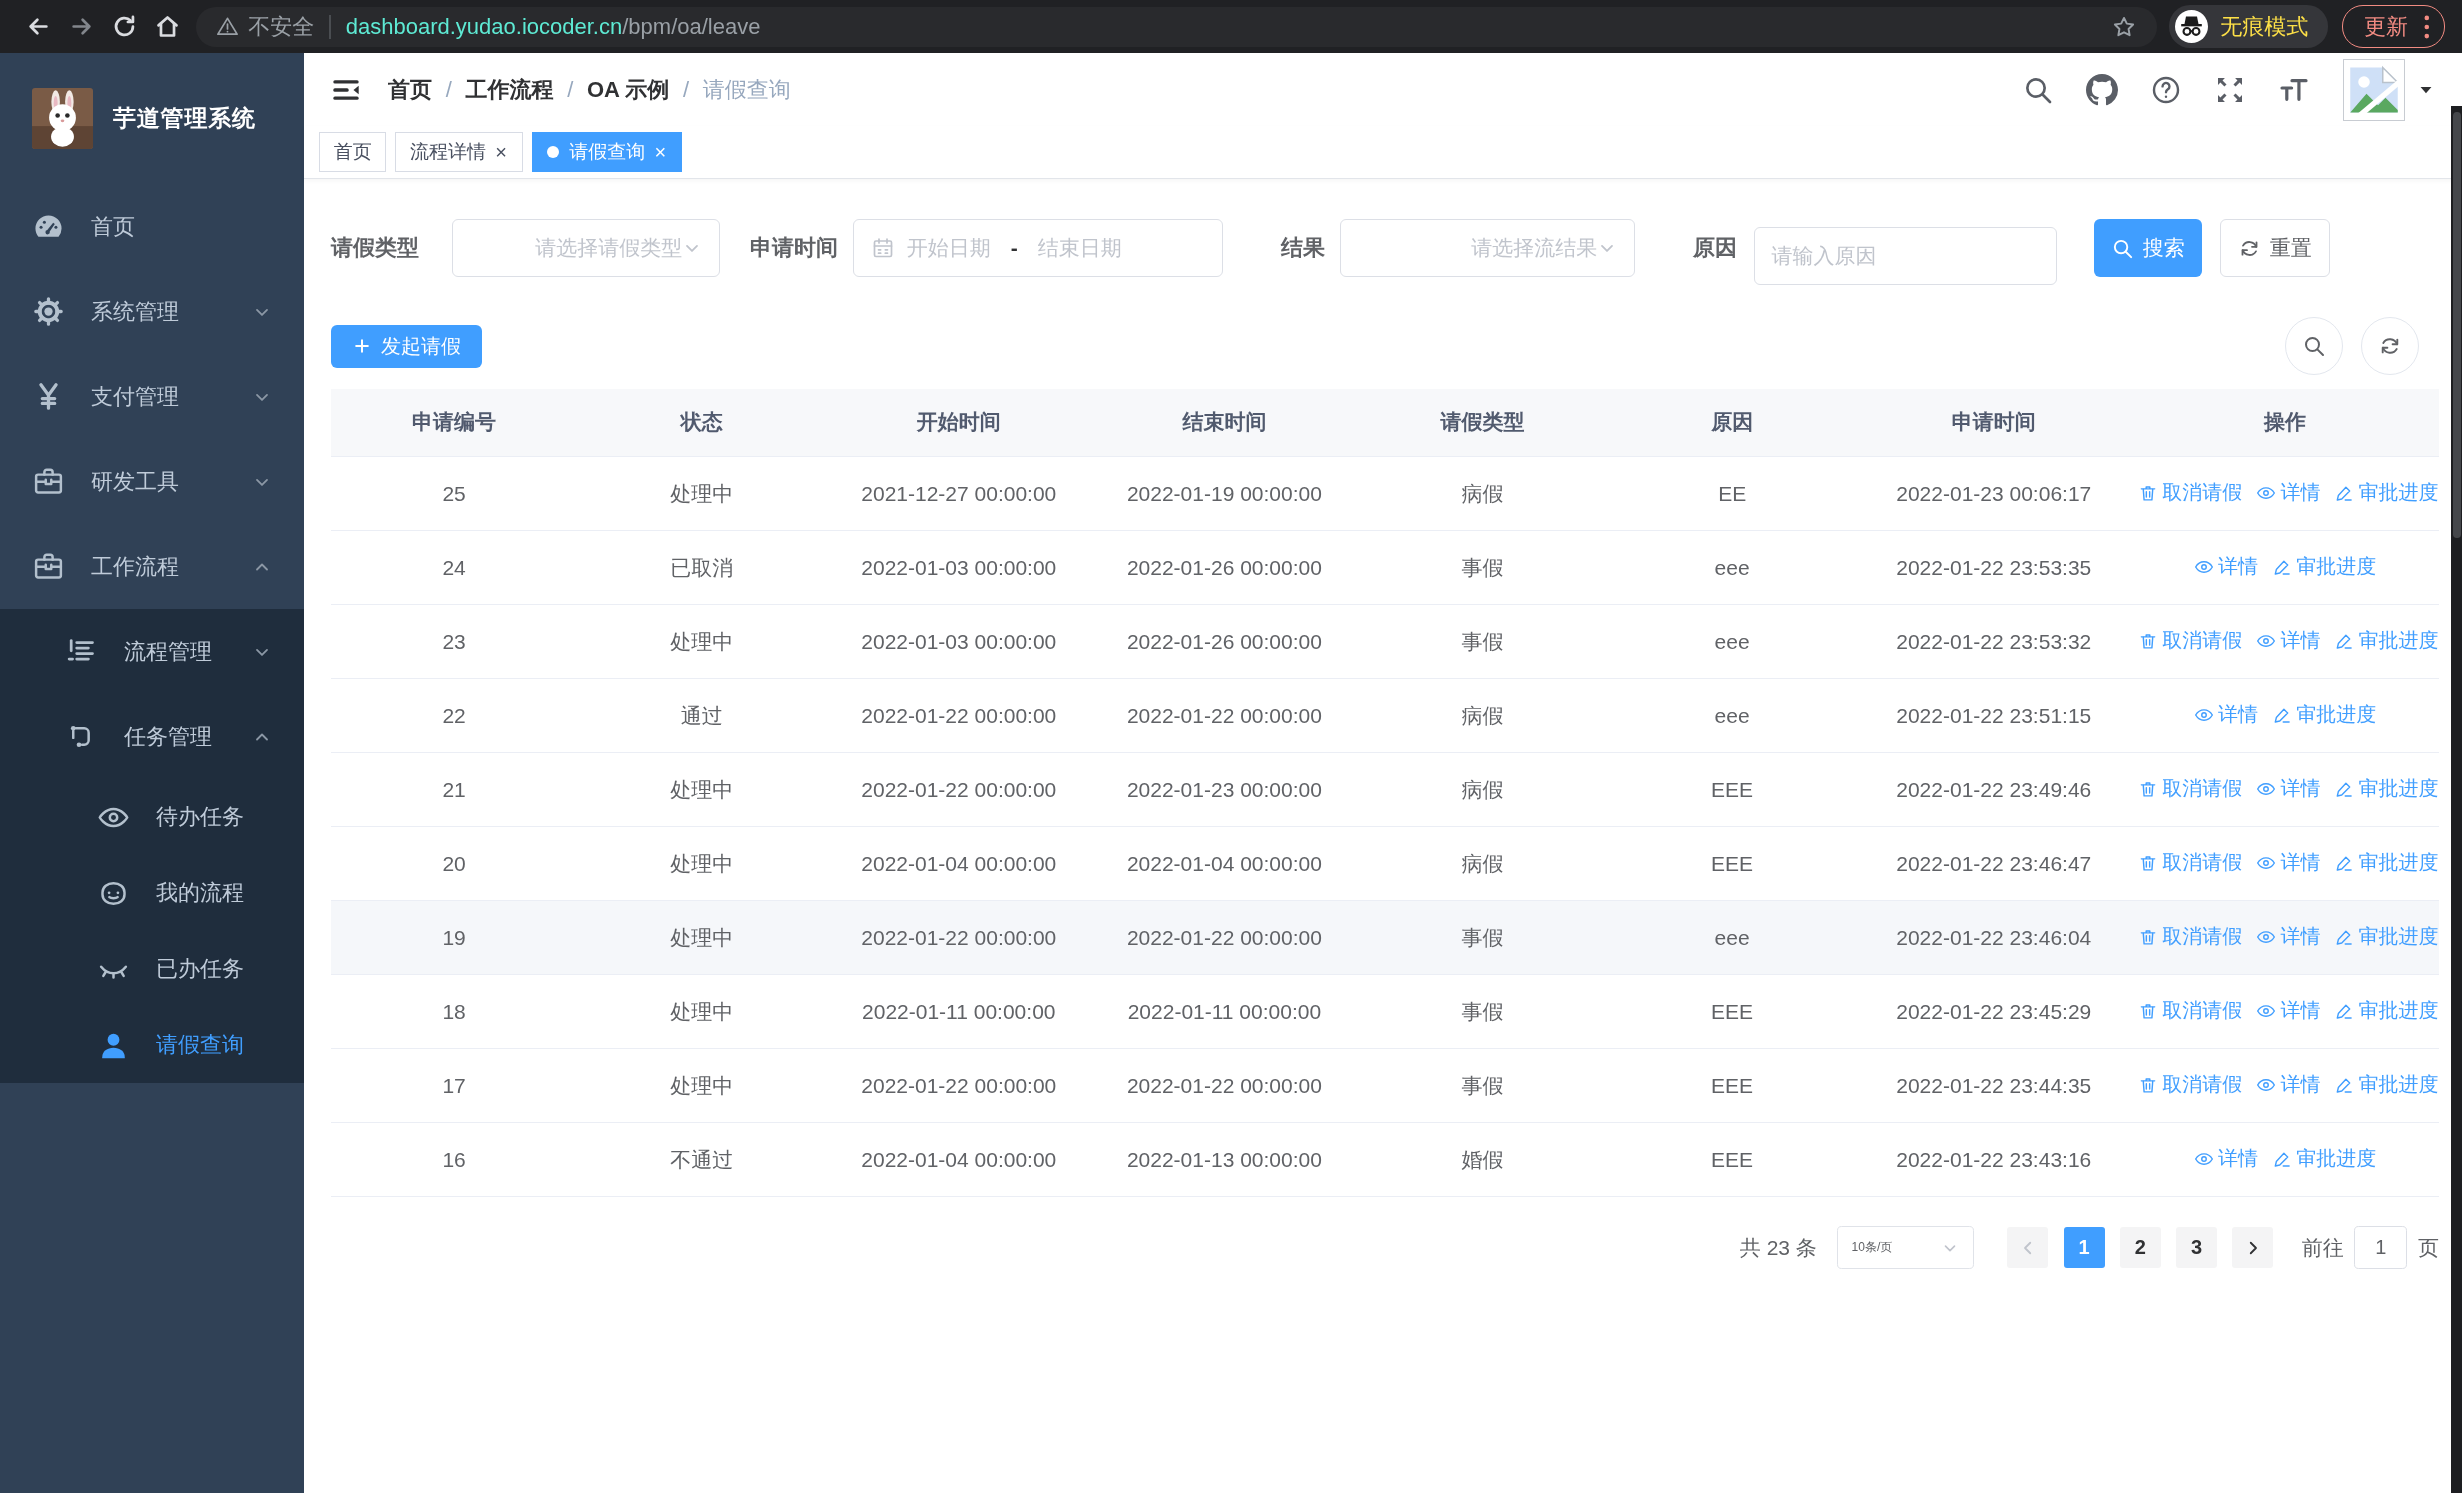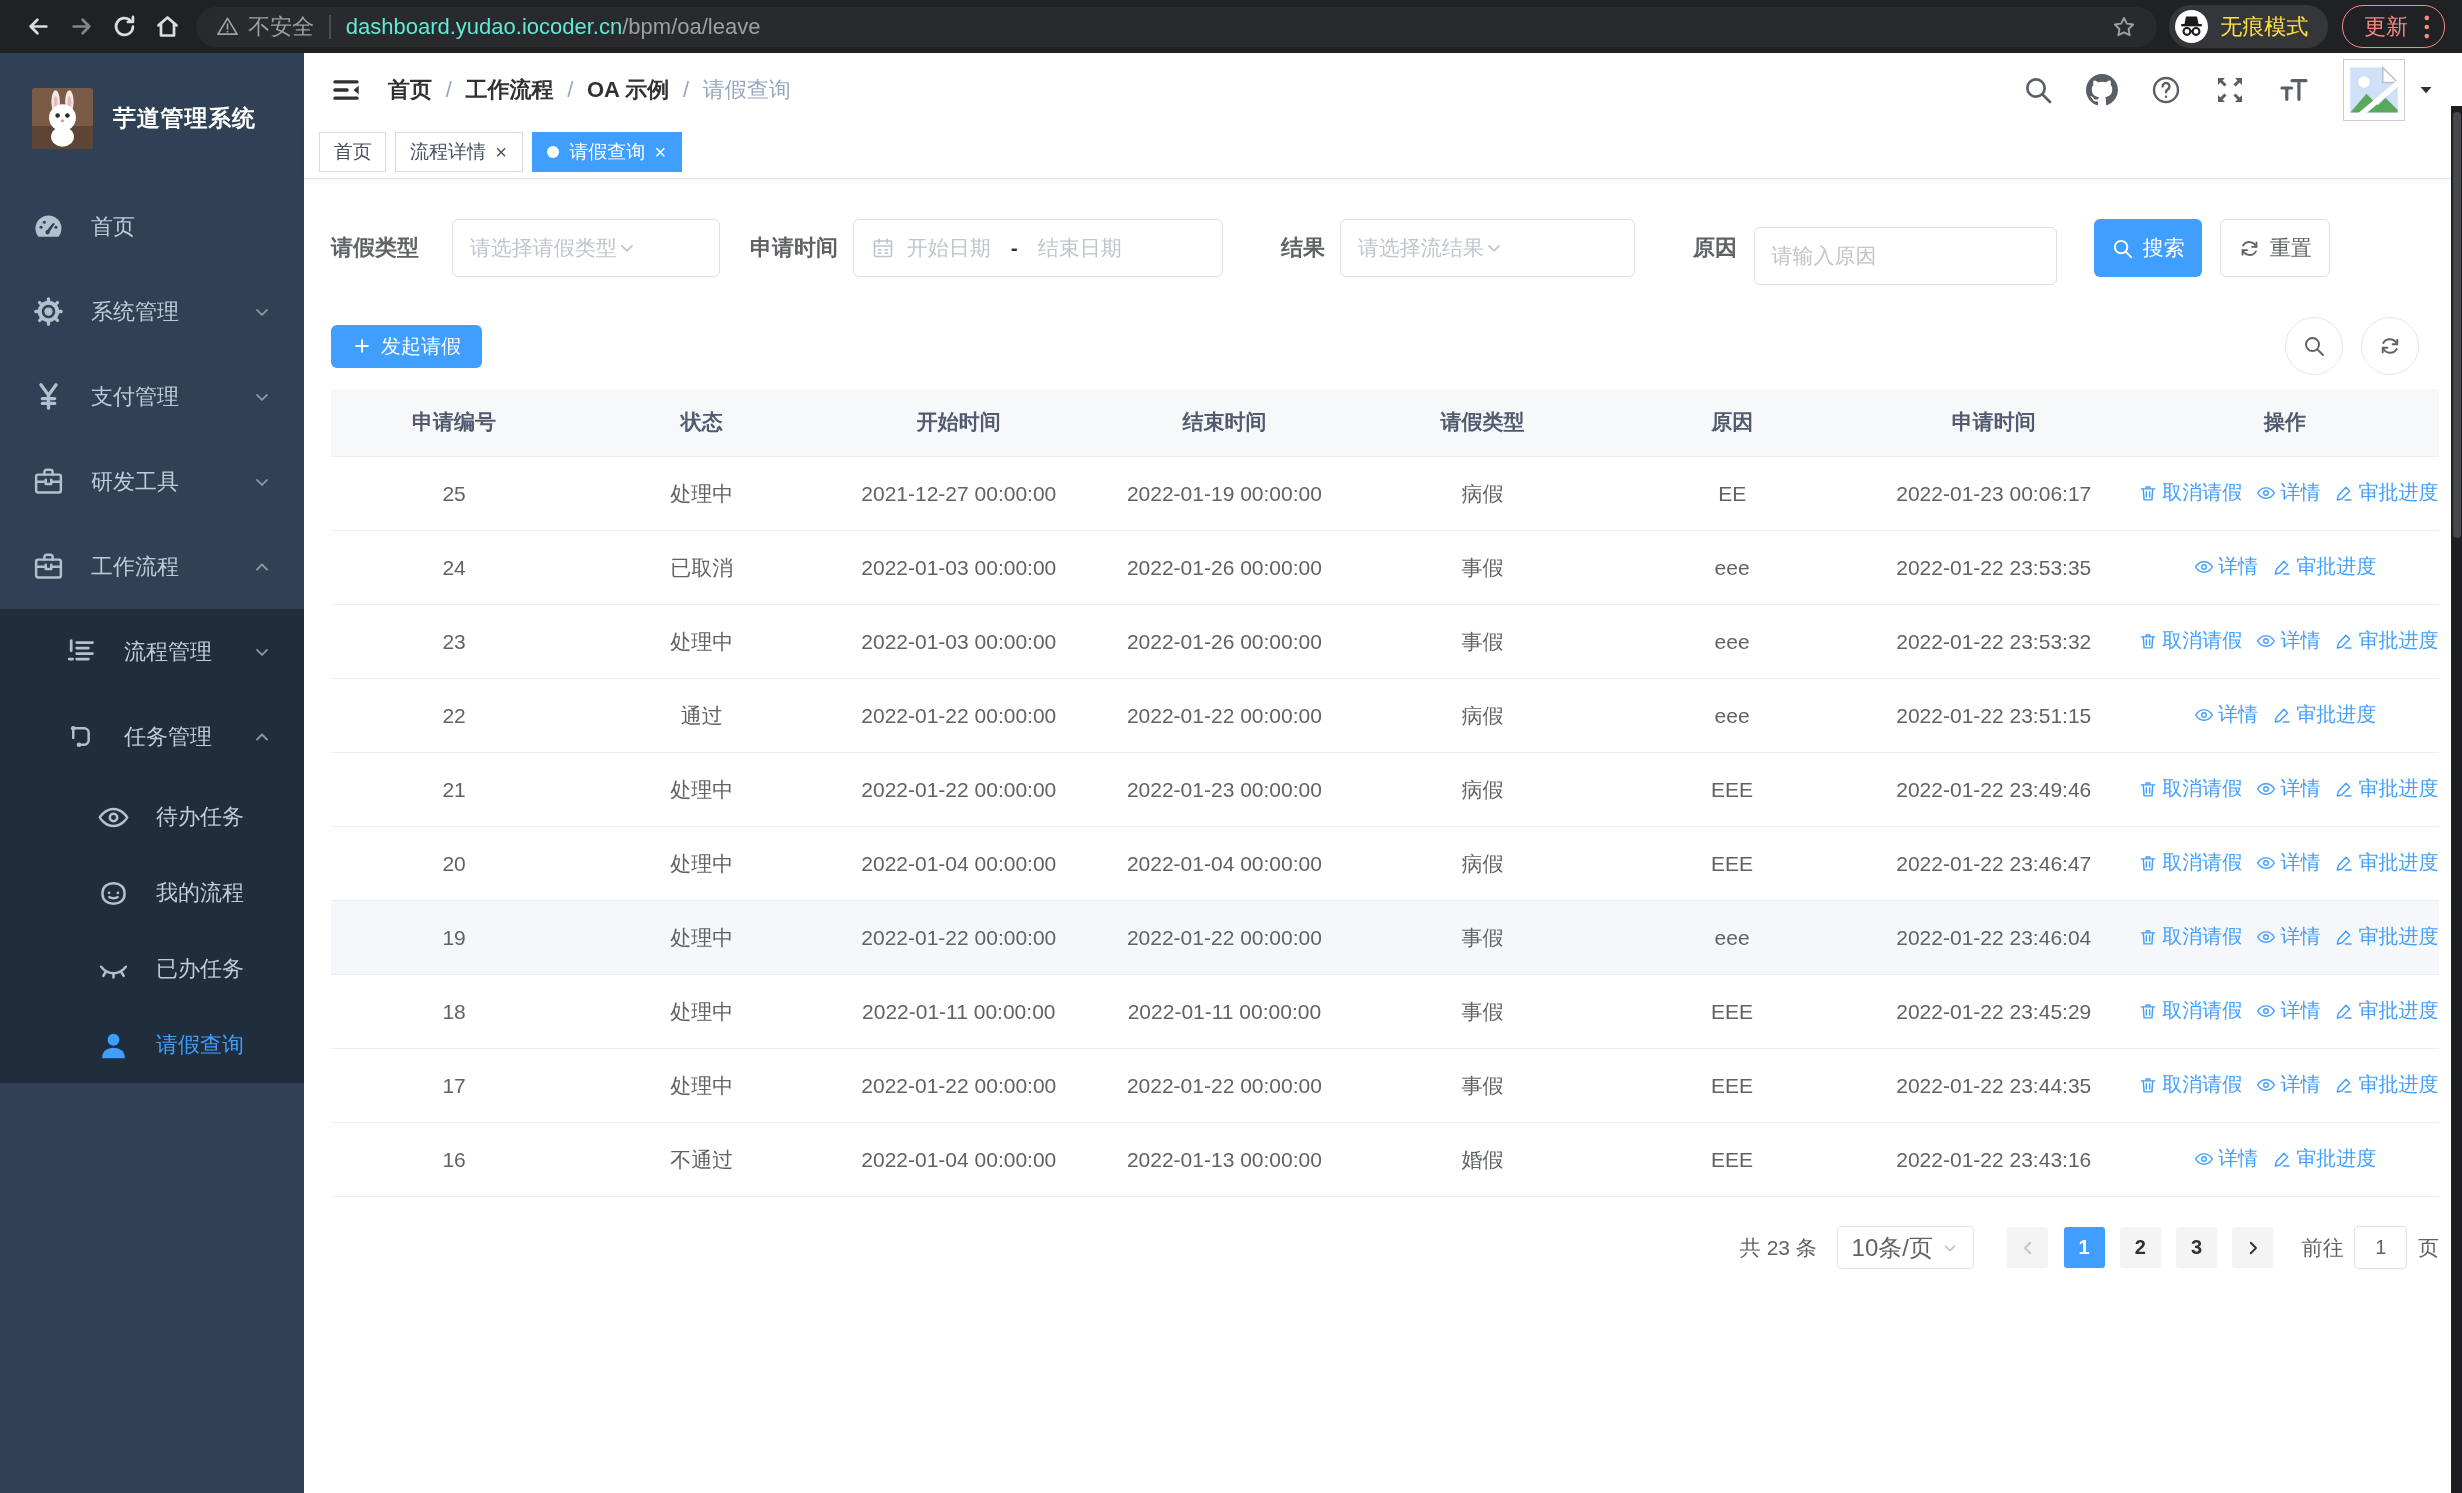--- a/index.html
+++ b/index.html
@@ -69,21 +69,21 @@
   .tag .tag-close { font-size:20px; line-height:1; color:inherit; padding:0 1.5px; }
   .tag.active { background:#409eff; border-color:#409eff; color:#fff; }
   .tag-dot { width:12px; height:12px; border-radius:50%; background:#fff; margin-right:3px; }
 
   
   .content { padding:32px 23px 0 27px; }
   .filter-form { display:flex; align-items:center; font-size:22px; color:#606266; }
   .f-label { font-weight:700; white-space:nowrap; }
   .f-box { height:58px; border:1.5px solid #dcdfe6; border-radius:6px; background:#fff;
     display:flex; align-items:center; padding:0 16.7px; color:#c0c4cc; font-size:21px; }
-  .f-select { justify-content:flex-start; }
+  .f-select { justify-content:flex-end; }
   .f-chevron { width:20px; height:20px; color:#c0c4cc; }
   .cal-icon { width:24px; height:24px; color:#c0c4cc; margin-right:12px; }
   .range-sep { color:#303133; margin:0 20px; font-weight:700; }
   .btn { height:58px; border-radius:6px; display:flex; align-items:center; justify-content:center;
     font-size:21px; cursor:pointer; white-space:nowrap; }
   .btn .icn { width:23px; height:23px; margin-right:9px; }
   .btn-primary { background:#409eff; color:#fff; border:none; }
   .btn-plain { background:#fff; color:#606266; border:1.5px solid #dcdfe6; }
 
   .toolbar-row { margin-top:32px; display:flex; align-items:center; }
@@ -101,21 +101,21 @@
   table.grid td { height:74px; text-align:center; border-bottom:1.5px solid #ebeef5; background:#fff; }
   tr.hl td { background:#f5f7fa; }
   .act-cell { white-space:nowrap; }
   .act-link { color:#409eff; font-size:20px; display:inline-flex; align-items:center; margin:0 6.8px; cursor:pointer; }
   .act-link .icn { width:20px; height:20px; margin-right:4.6px; }
 
   
   .pagination { margin-top:29px; display:flex; align-items:center; justify-content:flex-end; font-size:21px; color:#606266; }
   .pg-total { margin-right:20px; }
   .pg-size { width:137px; height:43px; border:1.5px solid #e0e3e9; border-radius:4.6px; display:flex; align-items:center;
-    justify-content:space-between; padding:0 13.7px; margin-right:26px; color:#606266; font-size:24px; cursor:pointer; }
+    justify-content:space-between; padding:0 13.7px; margin-right:26px; color:#606266; font-size:12px; cursor:pointer; }
   .pg-size .f-chevron { width:18px; height:18px; }
   .pg-btn { min-width:41px; height:41px; background:#f4f4f5; border-radius:3px; margin:0 7.6px;
     display:flex; align-items:center; justify-content:center; font-size:20px; font-weight:700; color:#303133; cursor:pointer; }
   .pg-btn .icn { width:18px; height:18px; }
   .pg-btn.disabled { color:#c0c4cc; }
   .pg-btn.active { background:#409eff; color:#fff; }
   .pg-goto { margin-left:21px; display:flex; align-items:center; gap:10.6px; }
   .pg-input { width:53px; height:43px; border:1.5px solid #dcdfe6; border-radius:4.6px; display:flex;
     align-items:center; justify-content:center; color:#606266; font-size:20px; }
 

